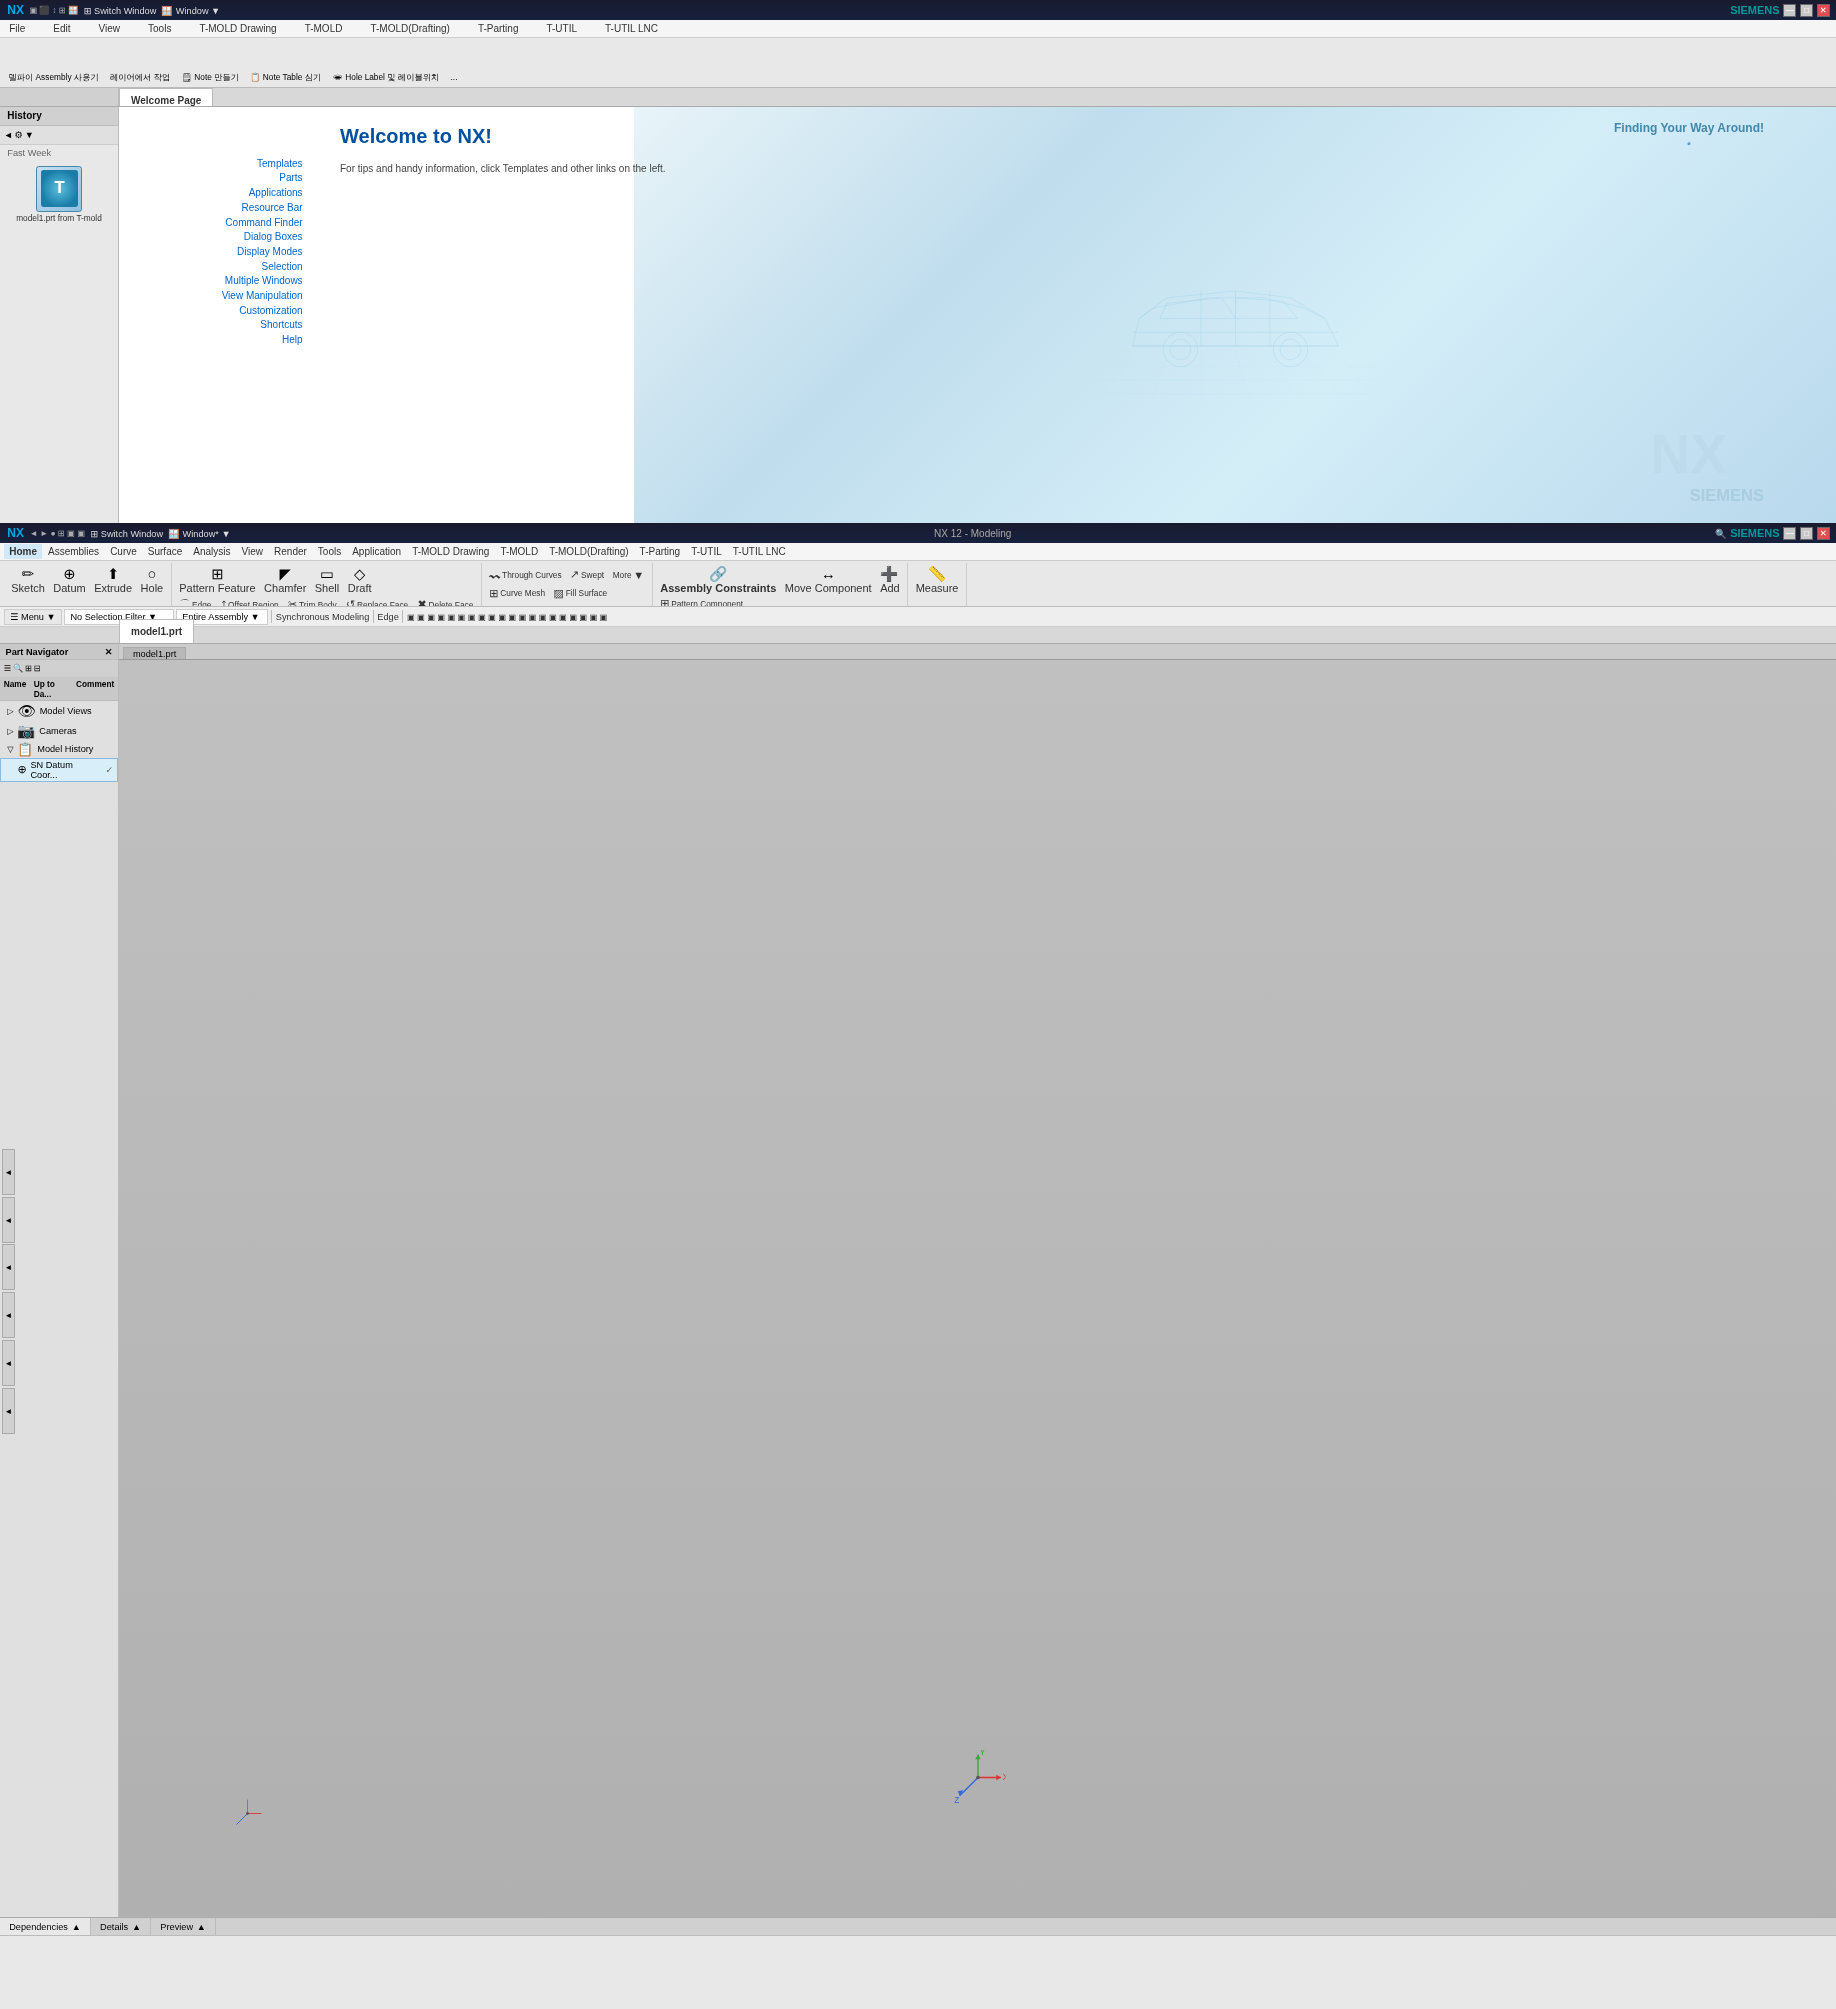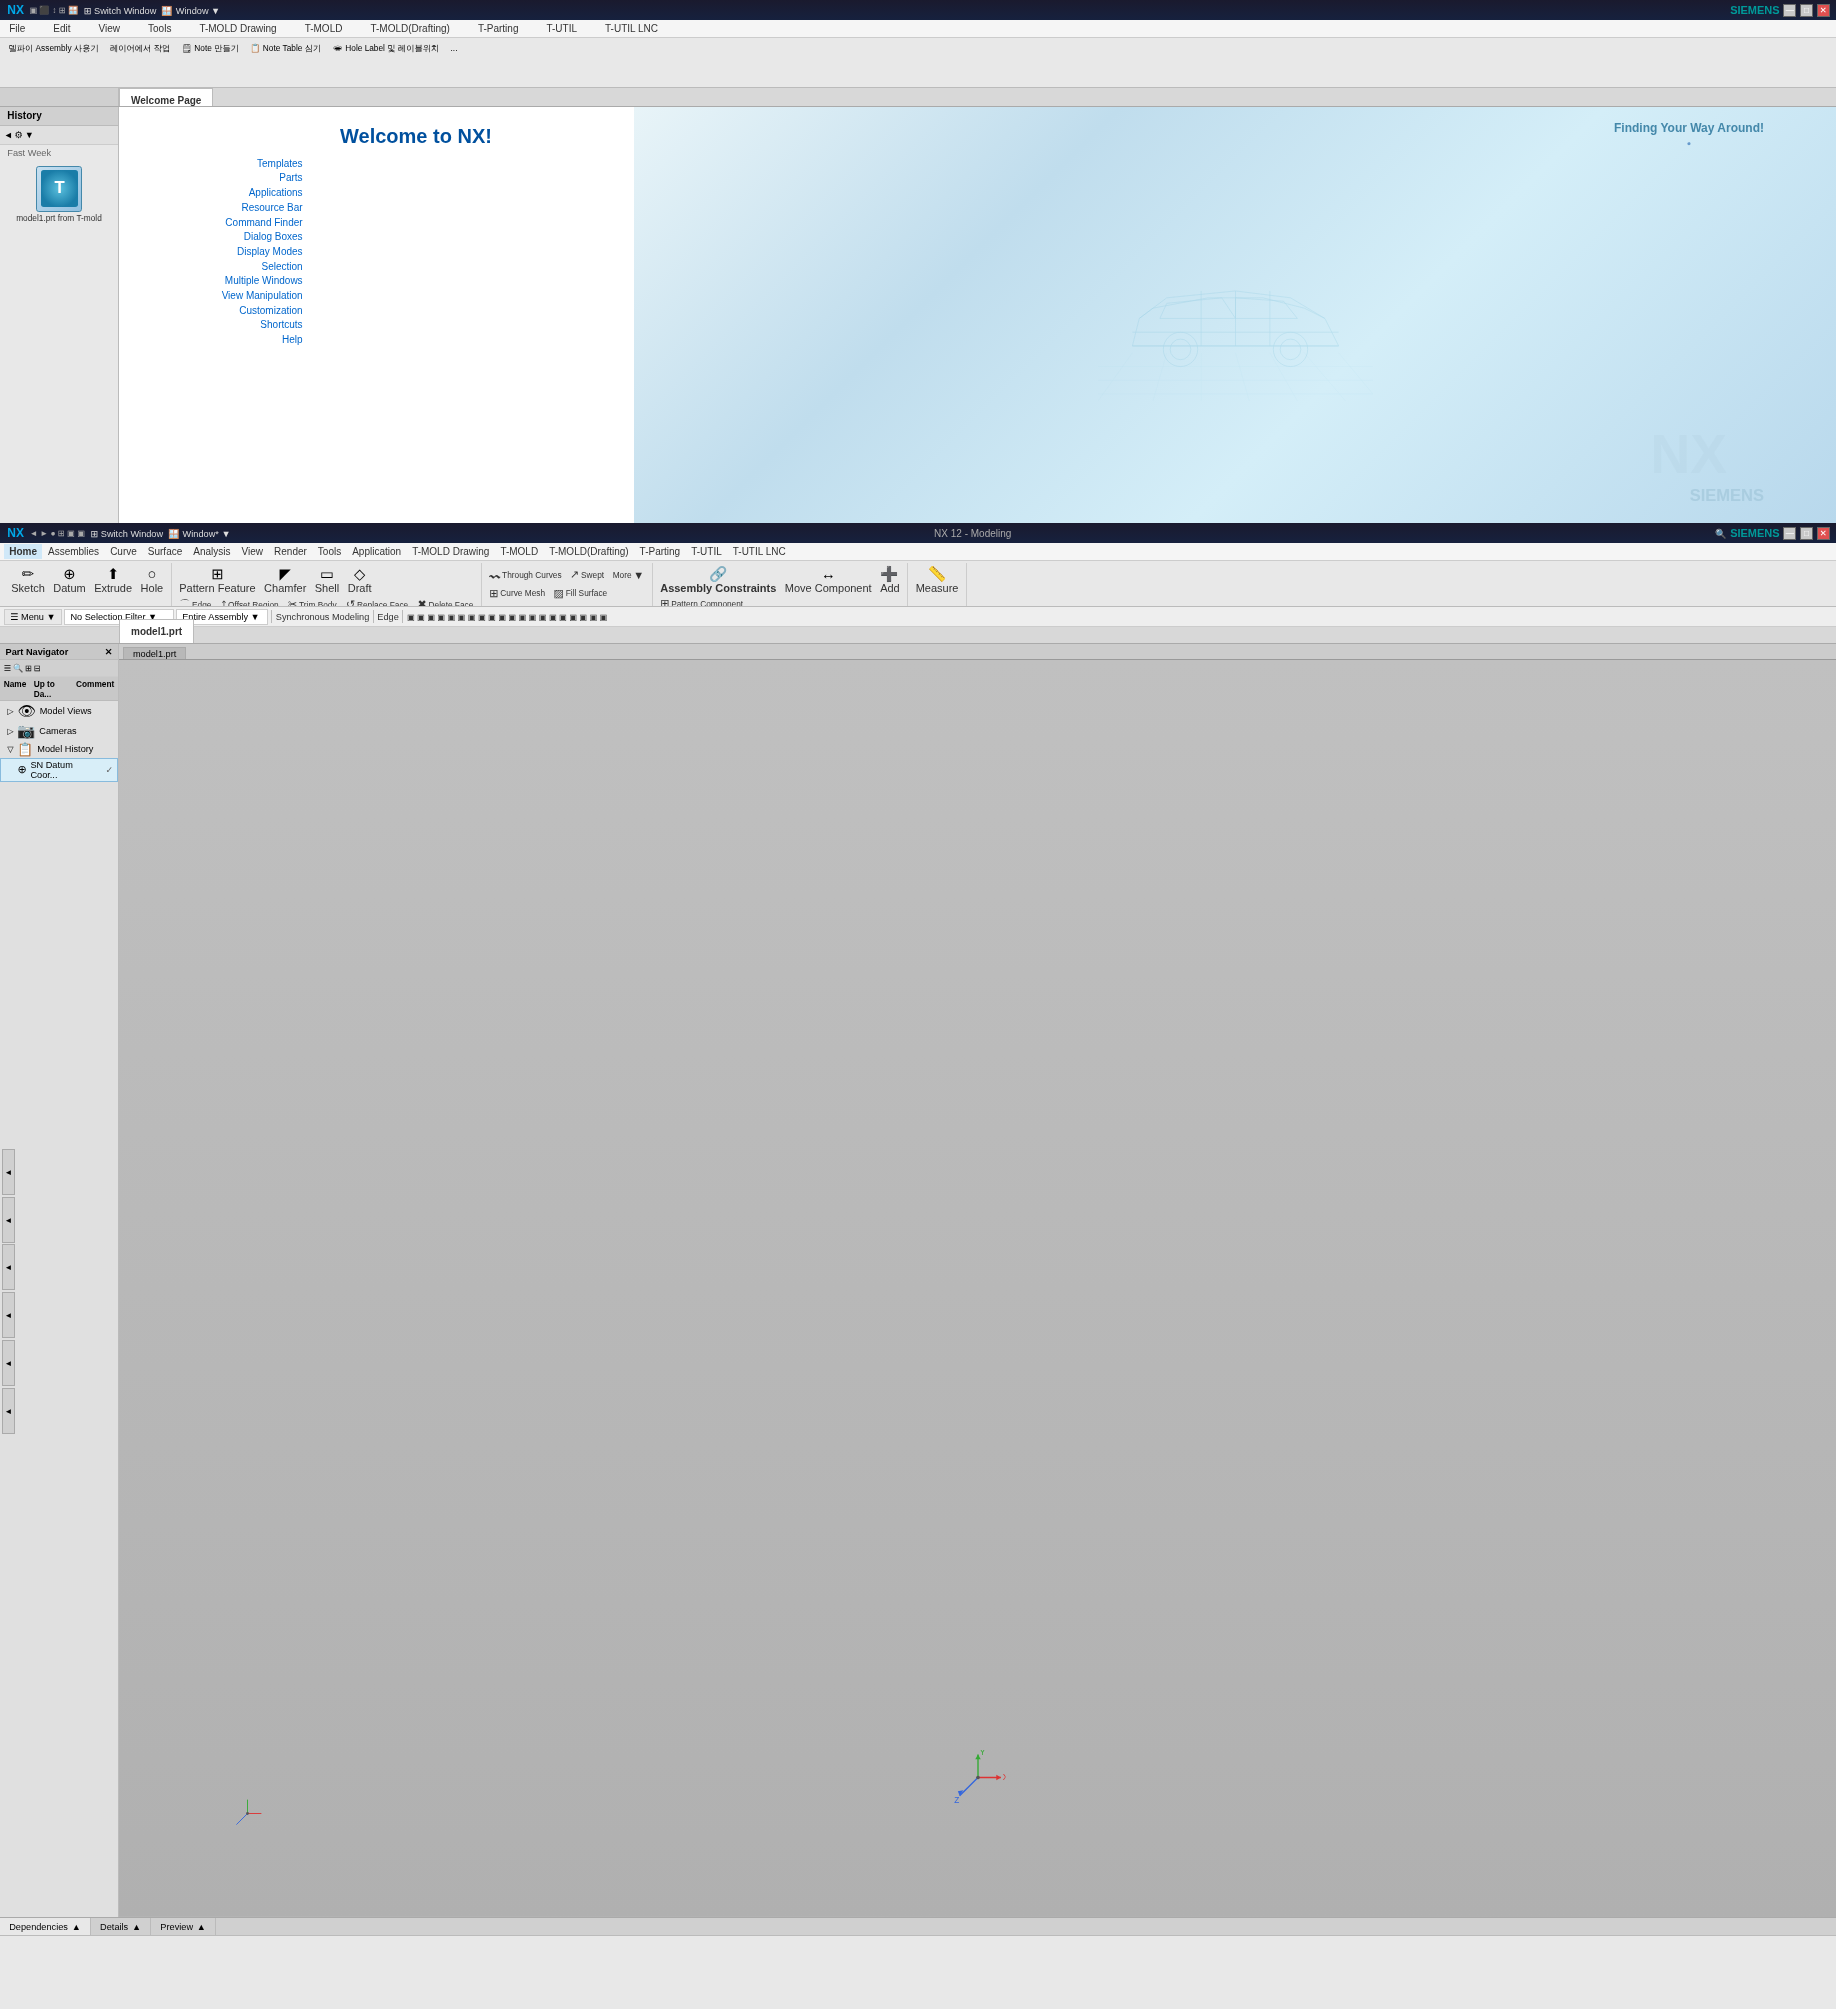--- a/index.html
+++ b/index.html
@@ -78,21 +78,21 @@
       cursor: pointer;
       color: #333;
     }
 
     
     .toolbar-area {
       height: 50px;
       background: #e8e8e8;
       border-bottom: 0.9px solid #bbb;
       display: flex;
-      align-items: flex-start;
+      align-items: flex-end;
       padding: 1.8px 3.7px;
       overflow: hidden;
     }
 
     .tab {
       padding: 6px 11px;
       font-size: 10px;
       background: #e8e8e8;
       border: 0.9px solid #bbb;
       border-bottom: none;
@@ -673,20 +673,21 @@
           <a class="welcome-link">Display Modes</a>
           <a class="welcome-link">Selection</a>
           <a class="welcome-link">Multiple Windows</a>
           <a class="welcome-link">View Manipulation</a>
           <a class="welcome-link">Customization</a>
           <a class="welcome-link">Shortcuts</a>
           <a class="welcome-link">Help</a>
         </div>
 
         <div class="welcome-title">Welcome to NX!</div>
+        <div class="welcome-subtitle">For tips and handy information, click Templates and other links on the left.</div>
       </div>
     </div>
 
   </div>
 </div>
 
 <div class="bottom-window">
 
   <div class="bottom-title-bar">
     <div class="title-bar-left">

